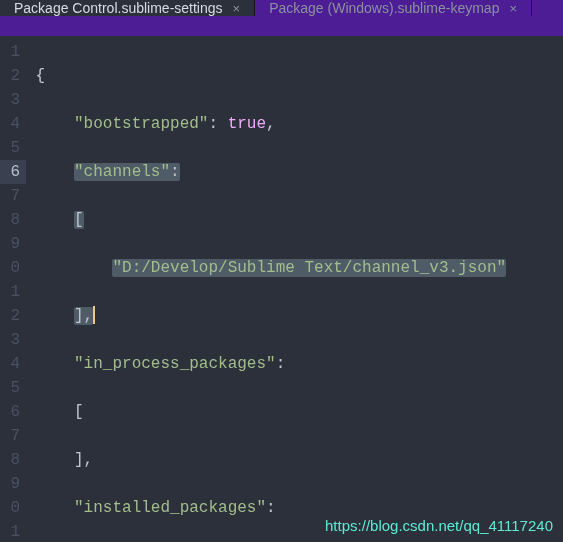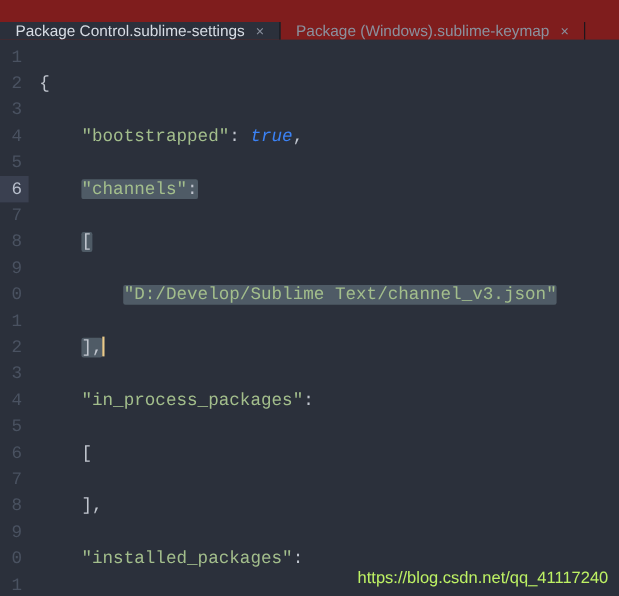--- a/index.html
+++ b/index.html
@@ -7,23 +7,23 @@
       width: 563px;
       height: 542px;
       background: #2b303b;
       font-family: Consolas, "Courier New", monospace;
       font-size: 16px;
       overflow: hidden;
       position: relative;
     }
     .tabs {
       display: flex;
-      background: #7f1d1d;
+      background: #4c1d95;
       height: 36px;
-      align-items: flex-end;
+      align-items: flex-start;
     }
     .tab {
       display: flex;
       align-items: center;
       padding: 0 14px;
       color: #8a919e;
       font-size: 14px;
       font-family: -apple-system, "Segoe UI", sans-serif;
       gap: 10px;
       cursor: pointer;
@@ -61,38 +61,38 @@
     .code {
       flex: 1;
       padding-top: 4px;
       line-height: 24px;
       white-space: pre;
       color: #c0c5ce;
     }
     .row { height: 24px; }
     .punct { color: #c0c5ce; }
     .string { color: #a3be8c; }
-    .keyword { color: #3b82f6; font-style: italic; }
+    .keyword { color: #f0abfc; }
     .sel {
       background: #4f5b66;
       border-radius: 2px;
     }
     .cursor {
       display: inline-block;
       width: 2px;
       height: 18px;
       background: #ebcb8b;
       vertical-align: middle;
       margin-bottom: 2px;
     }
     .watermark {
       position: absolute;
       right: 10px;
       bottom: 8px;
-      color: #bef264;
+      color: #5eead4;
       font-size: 15px;
       font-family: -apple-system, "Segoe UI", sans-serif;
     }
   </style>
 </head>
 <body>
 
 <div class="tabs">
   <div class="tab active">
     <span>Package Control.sublime-settings</span>

